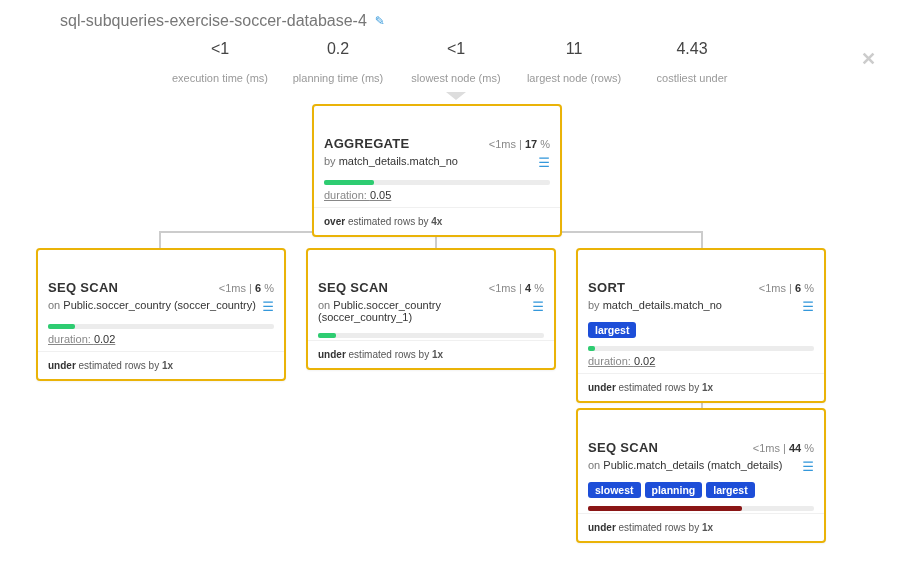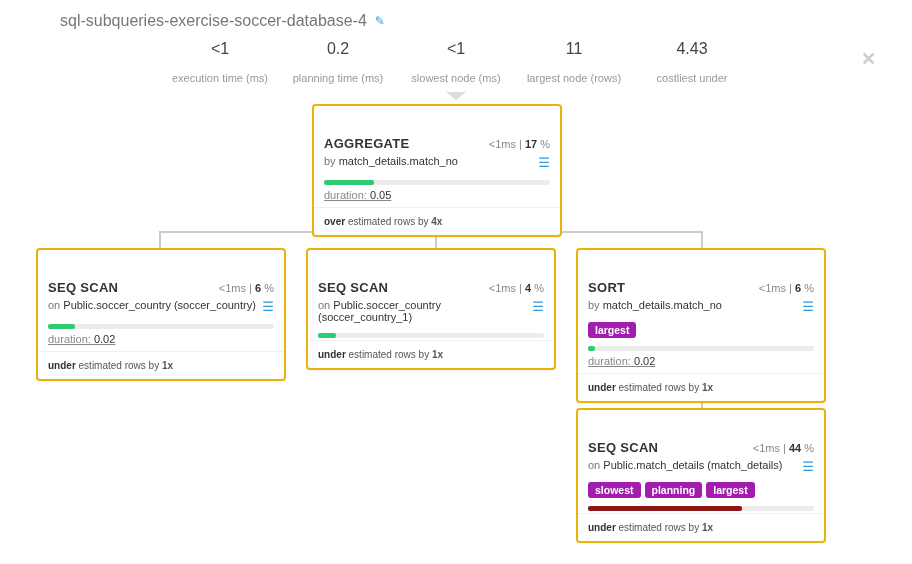--- a/index.html
+++ b/index.html
@@ -86,21 +86,21 @@
   padding: 0 10px 4px 10px;
   font-size: 11px;
   color: #777;
   display: flex;
   justify-content: space-between;
   align-items: flex-start;
 }
 .card-sub .db-icon { color: #3498db; font-size: 13px; }
 .badges { padding: 4px 10px 2px 10px; display: flex; gap: 4px; flex-wrap: wrap; }
 .badge {
-  background: #a21caf;
+  background: #1d4ed8;
   color: #fff;
   padding: 2px 7px;
   border-radius: 3px;
   font-size: 10.5px;
   font-weight: 600;
   text-align: center;
 }
 .bar-row { padding: 6px 10px 2px 10px; }
 .bar-bg { height: 5px; background: #ececec; border-radius: 2px; width: 100%; position: relative; }
 .bar-fg { height: 5px; border-radius: 2px; position: absolute; left: 0; top: 0; }

